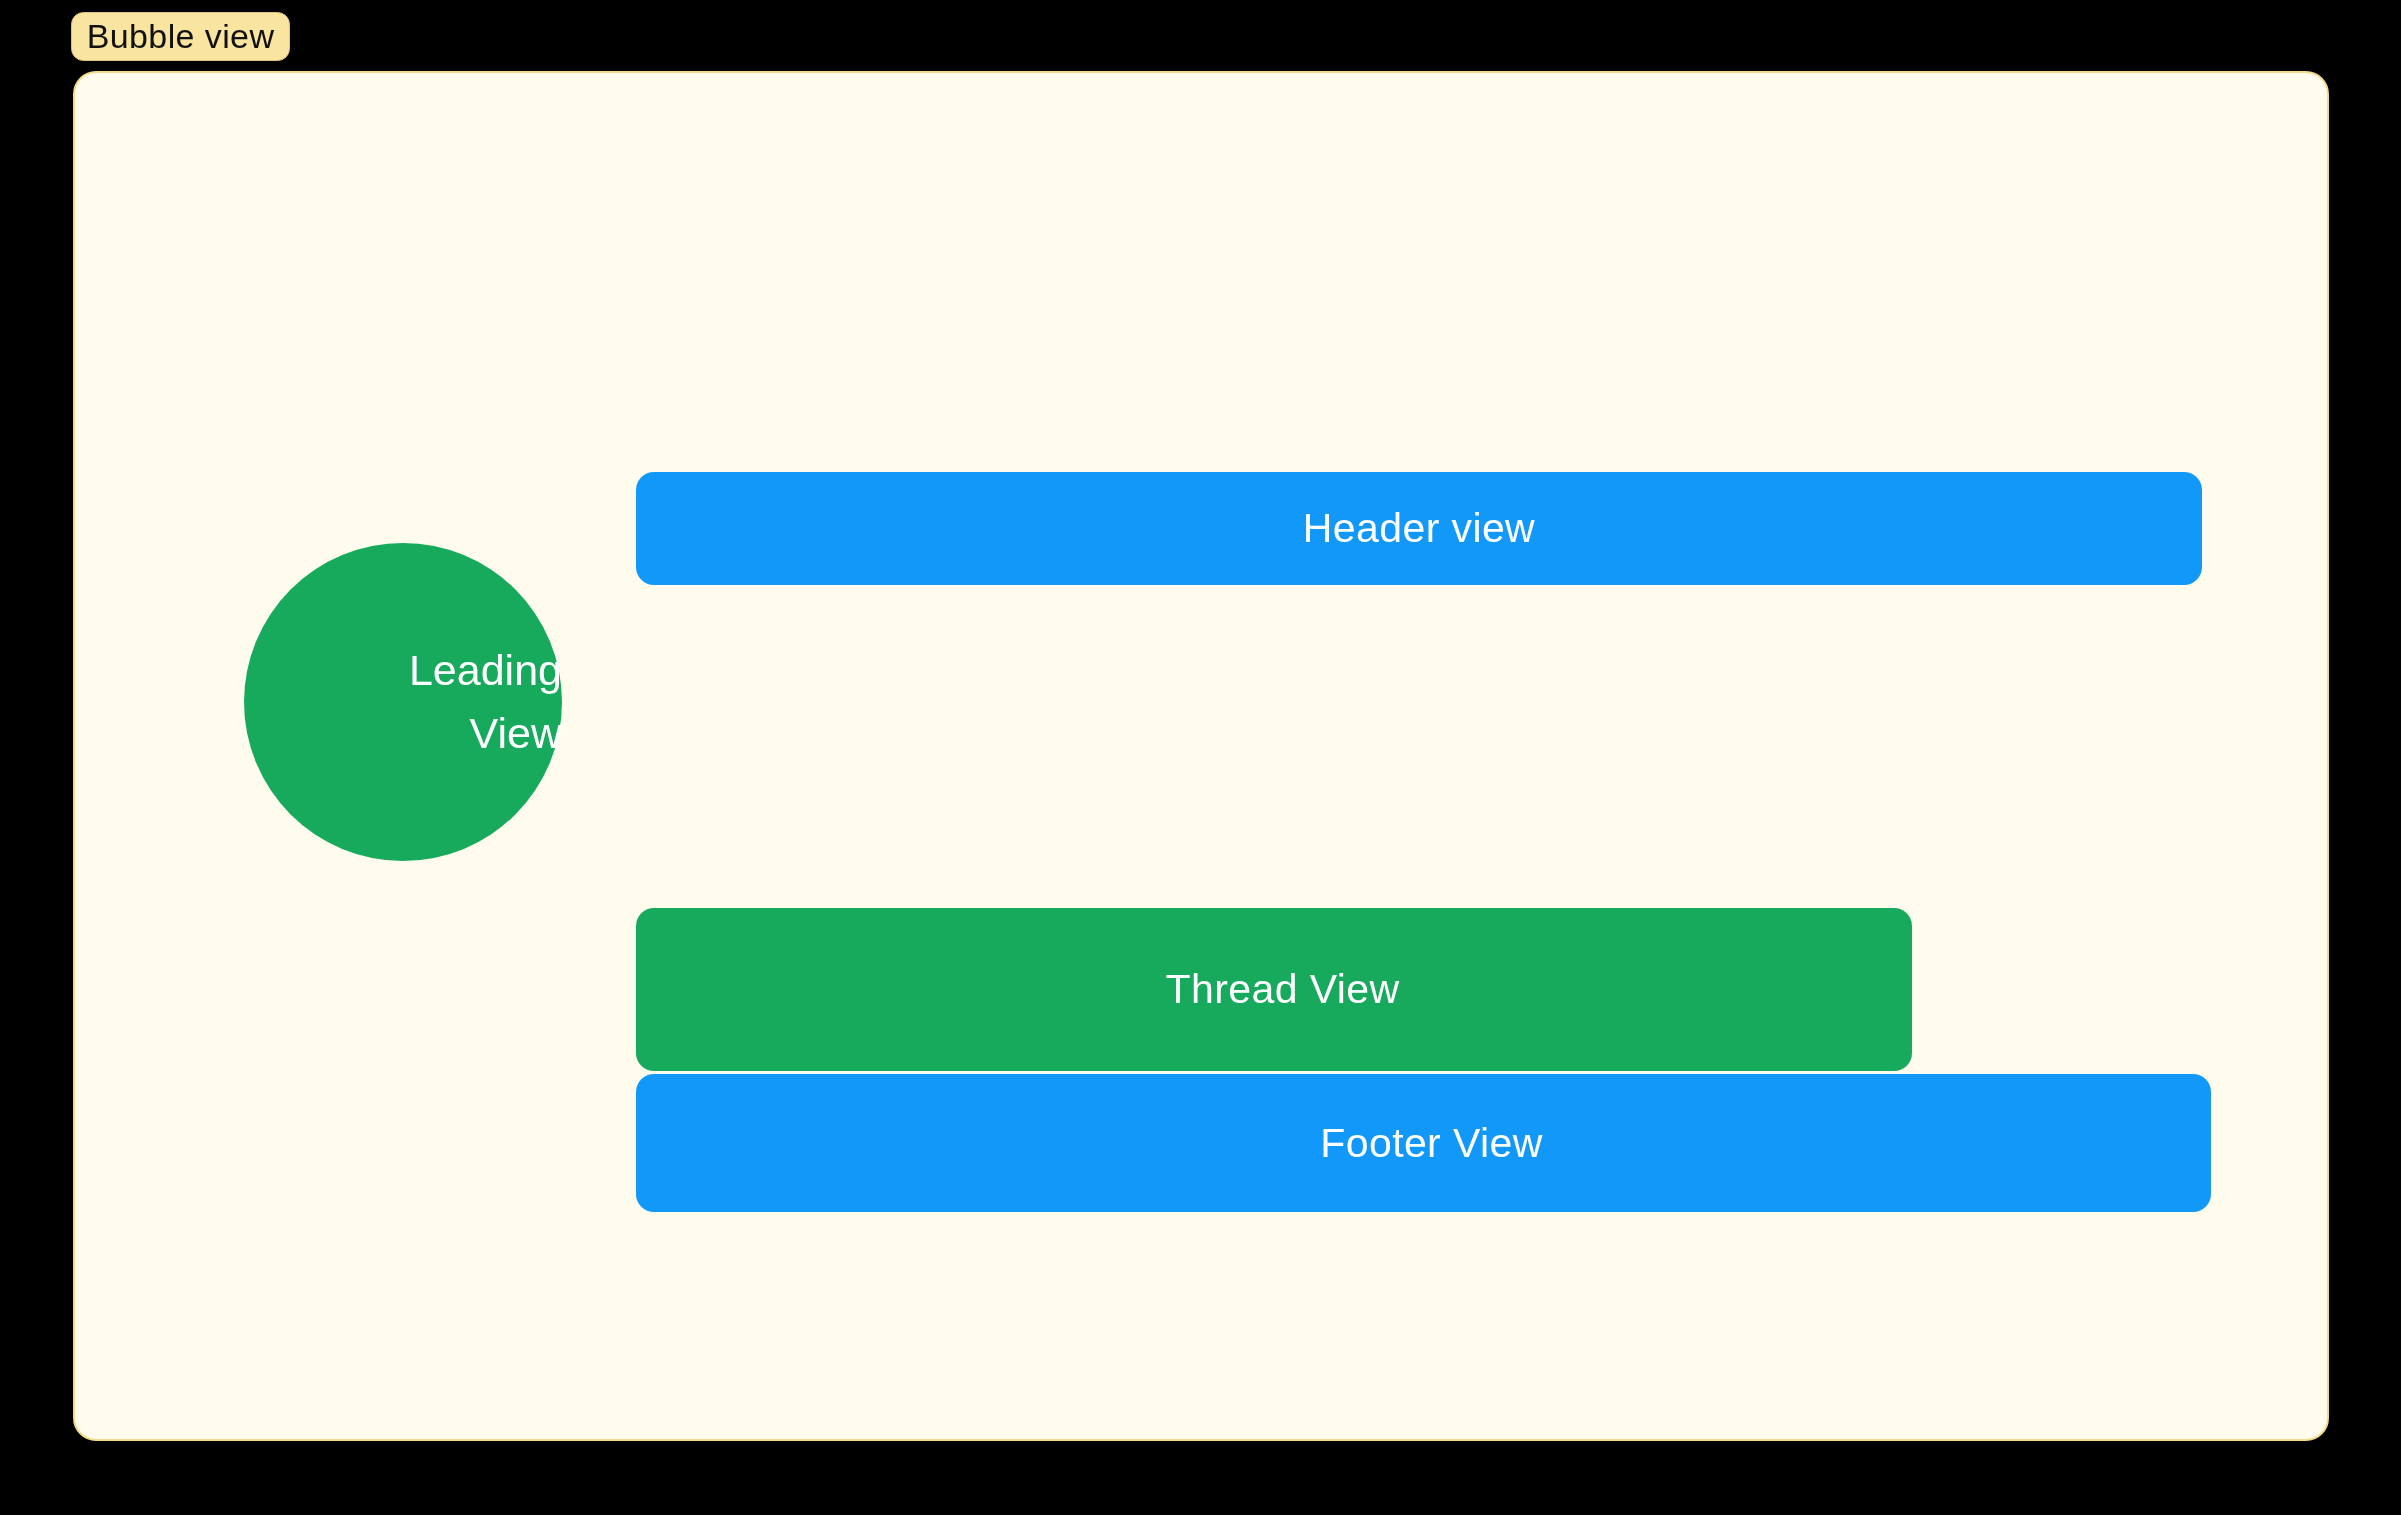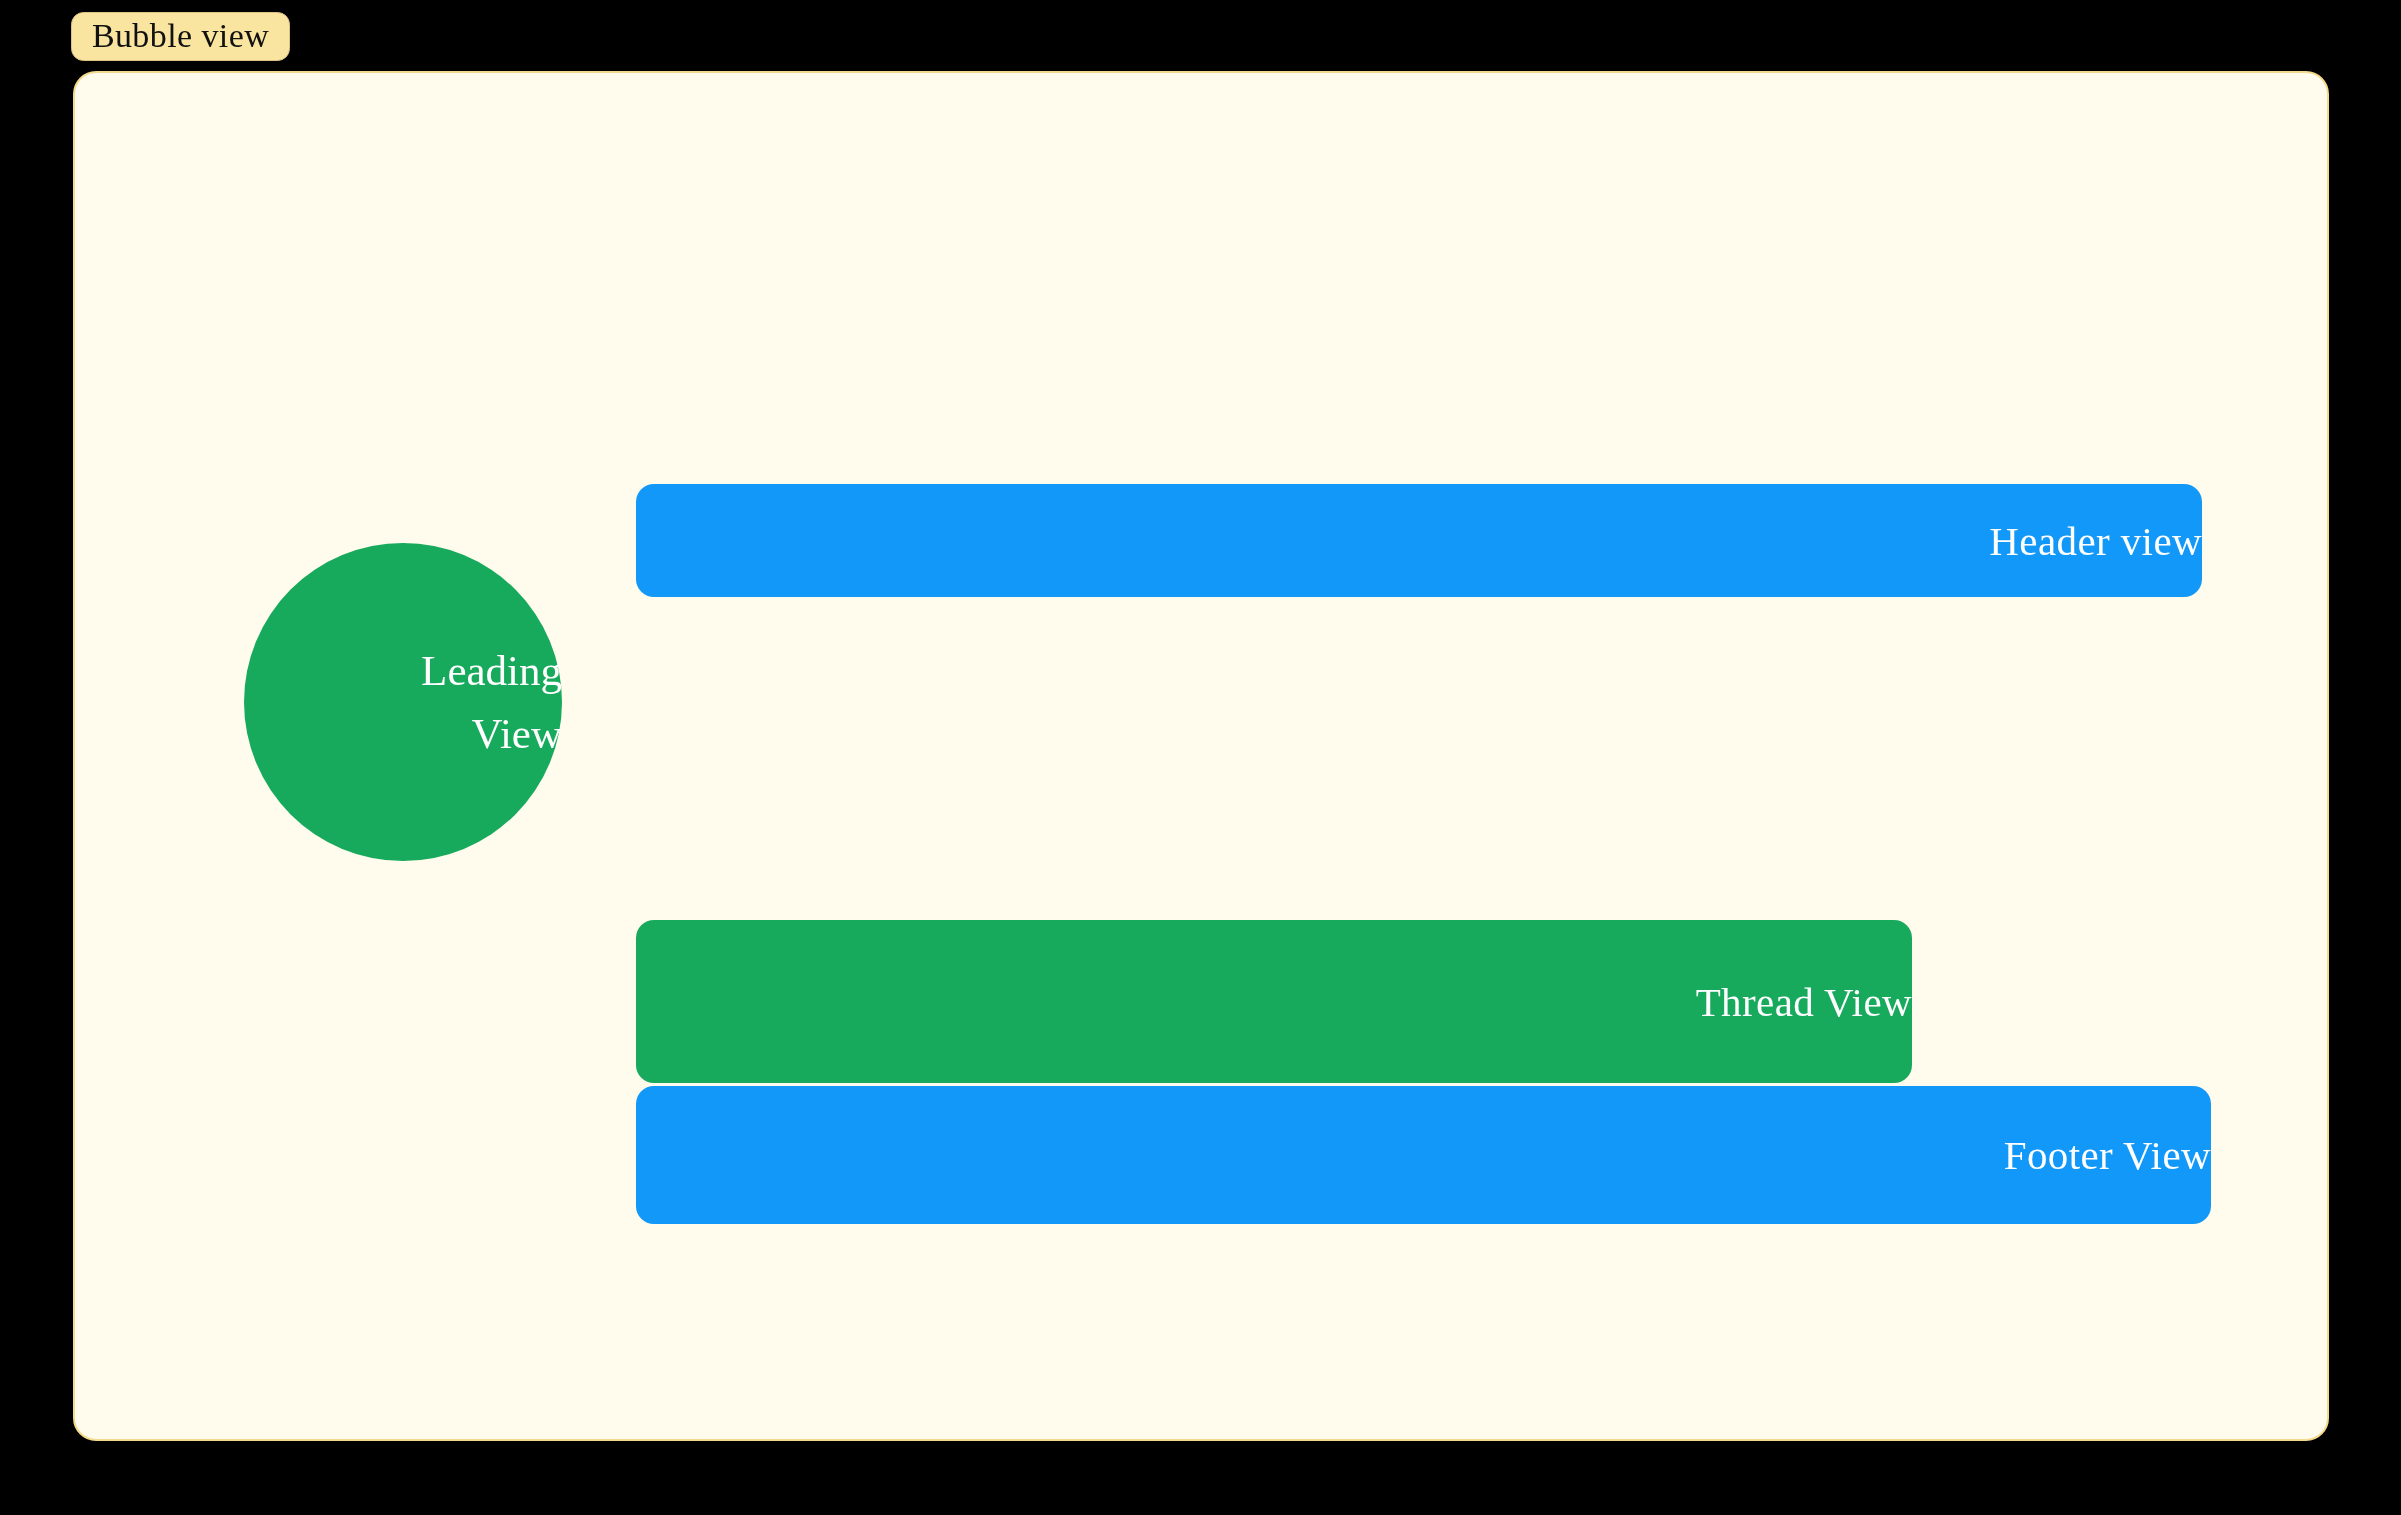--- a/index.html
+++ b/index.html
@@ -6,21 +6,21 @@
     margin: 0;
     padding: 0;
     background: #000000;
   }
   #stage {
     position: relative;
     width: 2401px;
     height: 1515px;
     background: var(--background, #000000);
     overflow: hidden;
-    font-family: Liberation Serif, serif;
+    font-family: Liberation Sans, sans-serif;
     border-radius: 32px;
     -webkit-font-smoothing: antialiased;
   }
 
   
   .badge {
     position: absolute;
     left: 71px;
     top: 11.6px;
     width: 219px;
@@ -69,25 +69,24 @@
     text-align: center;
     z-index: 3;
   }
 
   
   .bar {
     position: absolute;
     border-radius: 18px;
     display: flex;
     align-items: center;
-    justify-content: flex-end;
+    justify-content: center;
     color: var(--label_text, #FFFFFF);
     font-size: 41px;
     letter-spacing: 0.4px;
-    margin-top: 12px;
   }
   .bar.blue  { background: var(--view_blue, #1198F8); }
   .bar.green { background: var(--view_green, #17AA5C); }
 
   .bar.header  { left: 636px; top: 472px;  width: 1566px; height: 113px; z-index: 4; }
   .bar.content { left: 636px; top: 615px;  width: 1559px; height: 172px; z-index: 4; }
   .bar.bottom  { left: 636px; top: 778px;  width: 1559px; height: 136px; z-index: 4; }
   .bar.thread  { left: 636px; top: 908px; width: 1259px; height: 163px; z-index: 2;
                  
                  align-items: flex-end; padding-left: 17px; }

